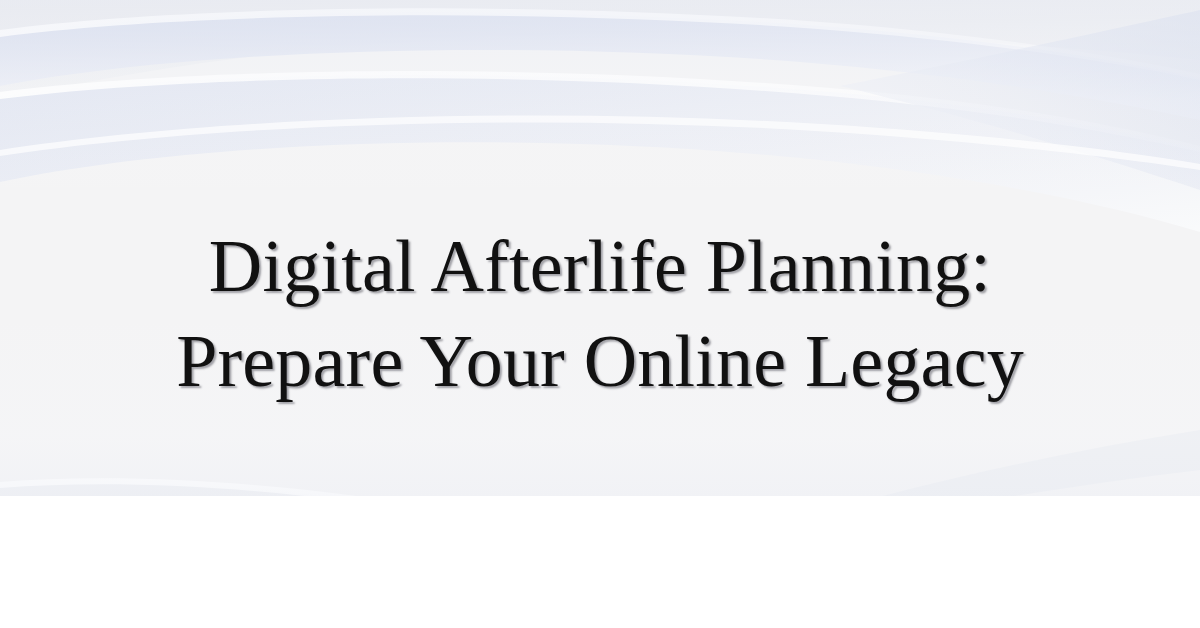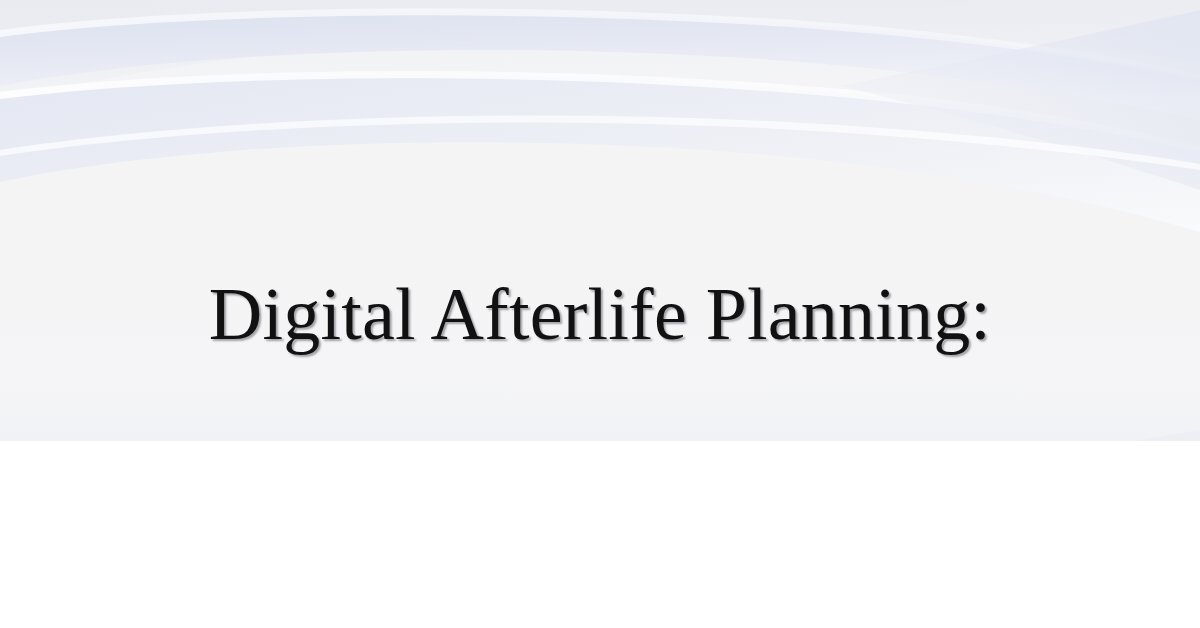--- a/index.html
+++ b/index.html
@@ -9,21 +9,21 @@
   body {
     width: 1200px;
     height: 628px;
     overflow: hidden;
     font-family: "Liberation Serif", "DejaVu Serif", serif;
   }
 
   #banner {
     position: relative;
     width: 1200px;
-    height: 441px;
+    height: 496px;
     overflow: hidden;
     background: #be185d;
   }
 
   
   #wave-art {
     position: absolute;
     inset: 0;
     width: 1200px;
     height: 628px;
@@ -162,15 +162,16 @@
     <path d="M1200,430 L1200,470 C1010,492 830,528 660,566 C800,512 1000,462 1200,430 Z" fill="#e7eaf0" opacity="0.7"></path>
 
     <path d="M1200,560 C1060,576 930,598 830,620 L833,626
              C936,604 1064,582 1200,566 Z" fill="#ffffff" opacity="0.85"></path>
   </svg>
 
   <div id="sheen"></div>
 
   <div id="title-block">
     <div class="title-line">Digital Afterlife Planning:</div>
+    <div class="title-line">Prepare Your Online Legacy</div>
   </div>
 
 </div>
 
 </body></html>

